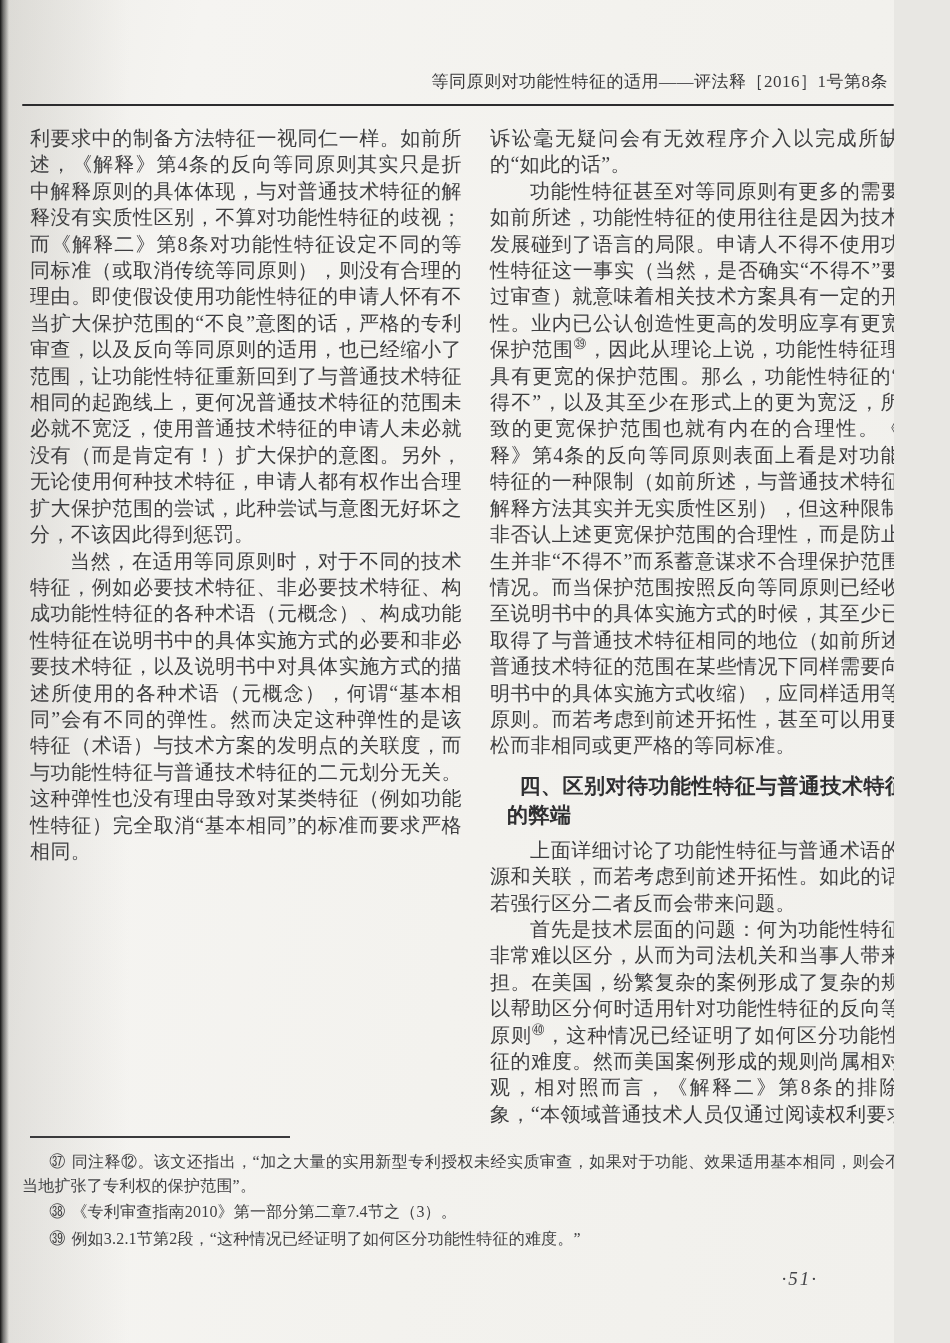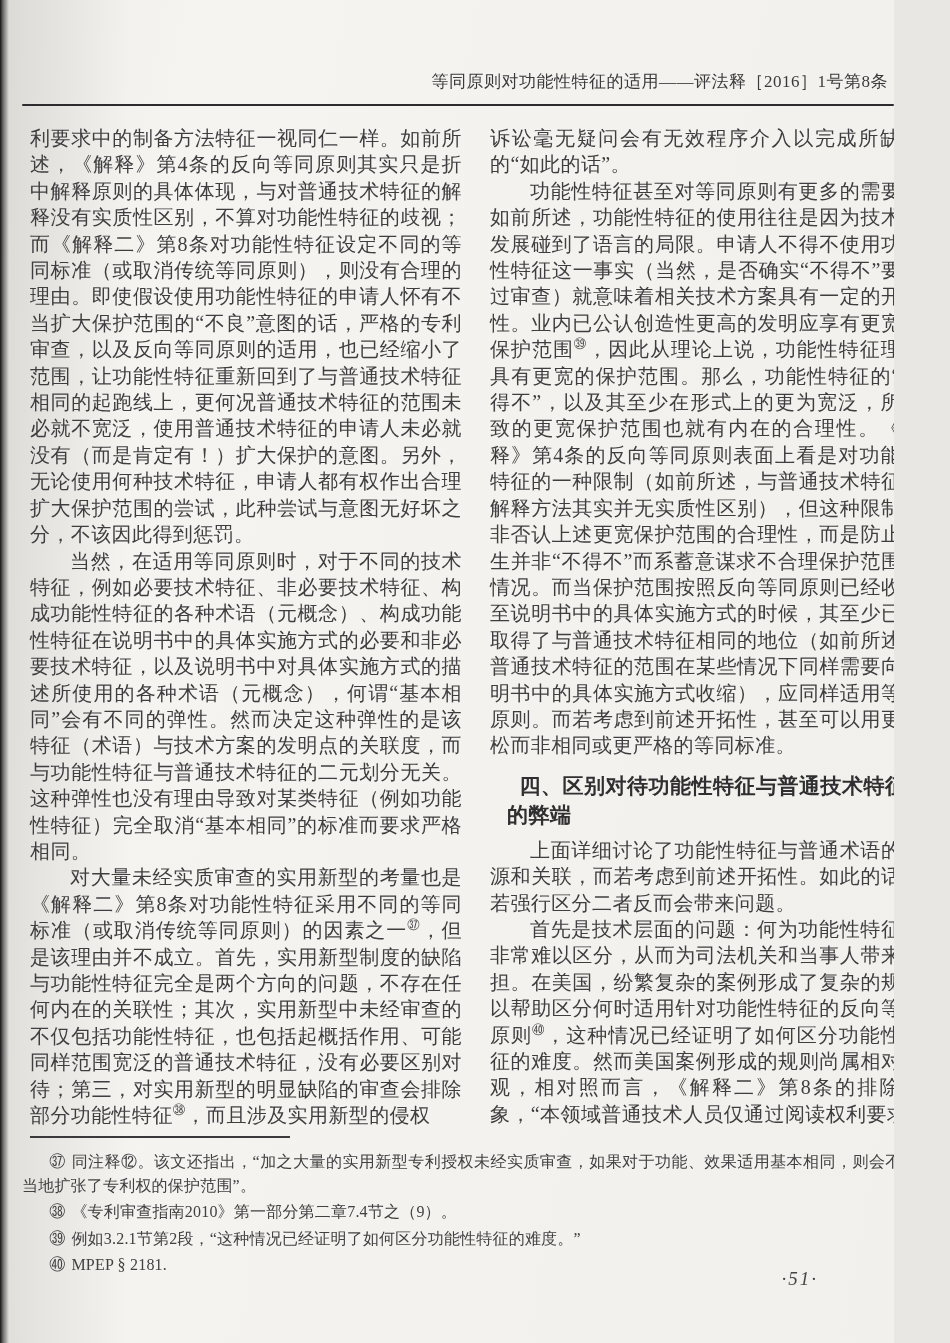--- a/index.html
+++ b/index.html
@@ -76,35 +76,33 @@
 
   <header class="running-header">
     <span>等同原则对功能性特征的适用——评法释［2016］1号第8条</span>
   </header>
   <div class="header-rule"></div>
 
   <main class="columns">
     <section class="col">
       <p class="body-par no-indent">利要求中的制备方法特征一视同仁一样。如前所述，《解释》第4条的反向等同原则其实只是折中解释原则的具体体现，与对普通技术特征的解释没有实质性区别，不算对功能性特征的歧视；而《解释二》第8条对功能性特征设定不同的等同标准（或取消传统等同原则），则没有合理的理由。即使假设使用功能性特征的申请人怀有不当扩大保护范围的“不良”意图的话，严格的专利审查，以及反向等同原则的适用，也已经缩小了范围，让功能性特征重新回到了与普通技术特征相同的起跑线上，更何况普通技术特征的范围未必就不宽泛，使用普通技术特征的申请人未必就没有（而是肯定有！）扩大保护的意图。另外，无论使用何种技术特征，申请人都有权作出合理扩大保护范围的尝试，此种尝试与意图无好坏之分，不该因此得到惩罚。</p>
       <p class="body-par">当然，在适用等同原则时，对于不同的技术特征，例如必要技术特征、非必要技术特征、构成功能性特征的各种术语（元概念）、构成功能性特征在说明书中的具体实施方式的必要和非必要技术特征，以及说明书中对具体实施方式的描述所使用的各种术语（元概念），何谓“基本相同”会有不同的弹性。然而决定这种弹性的是该特征（术语）与技术方案的发明点的关联度，而与功能性特征与普通技术特征的二元划分无关。这种弹性也没有理由导致对某类特征（例如功能性特征）完全取消“基本相同”的标准而要求严格相同。</p>
-      <p class="body-par">对大量未经实质审查的实用新型的考量也是《解释二》第8条对功能性特征采用不同的等同标准（或取消传统等同原则）的因素之一<sup>㊲</sup>，但是该理由并不成立。首先，实用新型制度的缺陷与功能性特征完全是两个方向的问题，不存在任何内在的关联性；其次，实用新型中未经审查的不仅包括功能性特征，也包括起概括作用、可能同样范围宽泛的普通技术特征，没有必要区别对待；第三，对实用新型的明显缺陷的审查会排除部分功能性特征<sup>㊳</sup>，而且涉及实用新型的侵权</p>
     </section>
 
     <section class="col">
       <p class="body-par no-indent">诉讼毫无疑问会有无效程序介入以完成所缺失的“如此的话”。</p>
       <p class="body-par">功能性特征甚至对等同原则有更多的需要。如前所述，功能性特征的使用往往是因为技术的发展碰到了语言的局限。申请人不得不使用功能性特征这一事实（当然，是否确实“不得不”要经过审查）就意味着相关技术方案具有一定的开拓性。业内已公认创造性更高的发明应享有更宽的保护范围<sup>㊴</sup>，因此从理论上说，功能性特征理应具有更宽的保护范围。那么，功能性特征的“不得不”，以及其至少在形式上的更为宽泛，所导致的更宽保护范围也就有内在的合理性。《解释》第4条的反向等同原则表面上看是对功能性特征的一种限制（如前所述，与普通技术特征的解释方法其实并无实质性区别），但这种限制并非否认上述更宽保护范围的合理性，而是防止产生并非“不得不”而系蓄意谋求不合理保护范围的情况。而当保护范围按照反向等同原则已经收缩至说明书中的具体实施方式的时候，其至少已经取得了与普通技术特征相同的地位（如前所述，普通技术特征的范围在某些情况下同样需要向说明书中的具体实施方式收缩），应同样适用等同原则。而若考虑到前述开拓性，甚至可以用更宽松而非相同或更严格的等同标准。</p>
       <h2 class="section-heading">四、区别对待功能性特征与普通技术特征的弊端</h2>
       <p class="body-par">上面详细讨论了功能性特征与普通术语的渊源和关联，而若考虑到前述开拓性。如此的话，若强行区分二者反而会带来问题。</p>
       <p class="body-par">首先是技术层面的问题：何为功能性特征将非常难以区分，从而为司法机关和当事人带来负担。在美国，纷繁复杂的案例形成了复杂的规则以帮助区分何时适用针对功能性特征的反向等同原则<sup>㊵</sup>，这种情况已经证明了如何区分功能性特征的难度。然而美国案例形成的规则尚属相对客观，相对照而言，《解释二》第8条的排除对象，“本领域普通技术人员仅通过阅读权利要求</p>
     </section>
   </main>
 
   <div class="footnote-rule"></div>
 
   <section class="footnotes">
     <p class="footnote"><span class="fn-marker">㊲</span><span>同注释⑫。该文还指出，“加之大量的实用新型专利授权未经实质审查，如果对于功能、效果适用基本相同，则会不适当地扩张了专利权的保护范围”。</span></p>
-    <p class="footnote"><span class="fn-marker">㊳</span><span>《专利审查指南2010》第一部分第二章7.4节之（9）。</span></p>
+    <p class="footnote"><span class="fn-marker">㊳</span><span>《专利审查指南2010》第一部分第二章7.4节之（3）。</span></p>
     <p class="footnote"><span class="fn-marker">㊴</span><span>例如3.2.1节第2段，“这种情况已经证明了如何区分功能性特征的难度。”</span></p>
-    <p class="footnote"><span class="fn-marker">㊵</span><span>MPEP § 2181.</span></p>
   </section>
 
   <div class="page-number">·51·</div>
 </div>
 
 </body></html>

